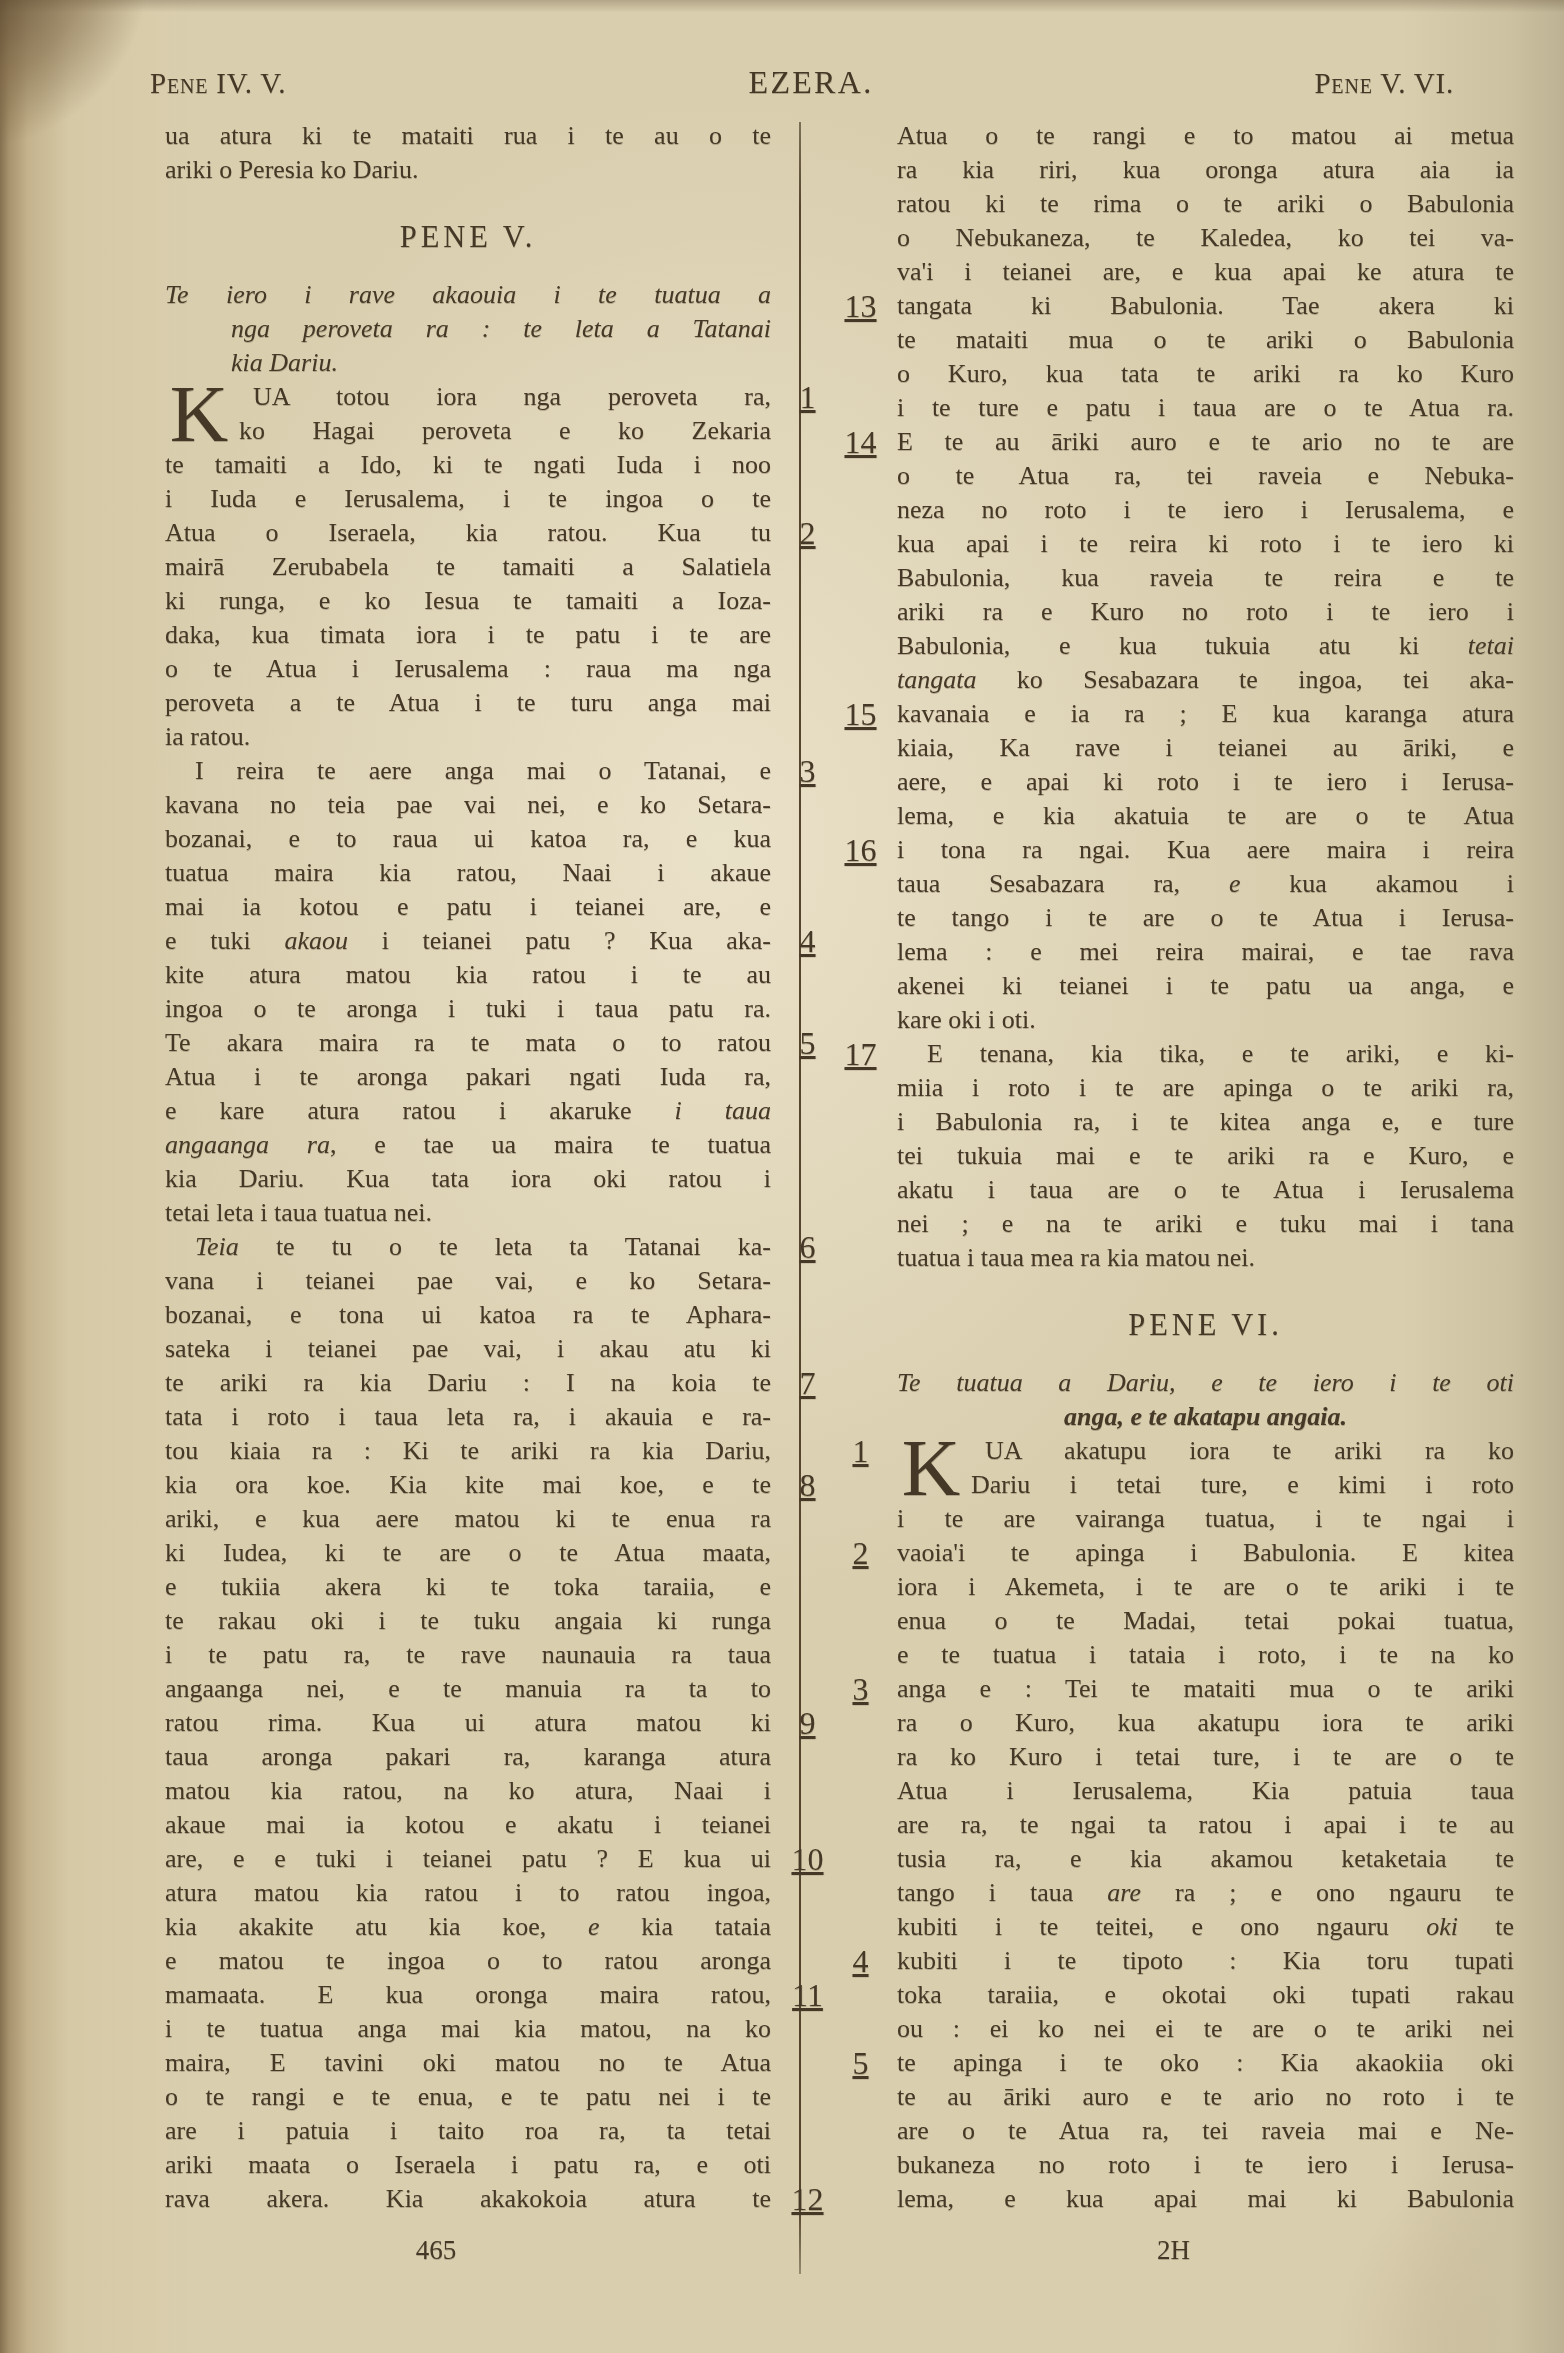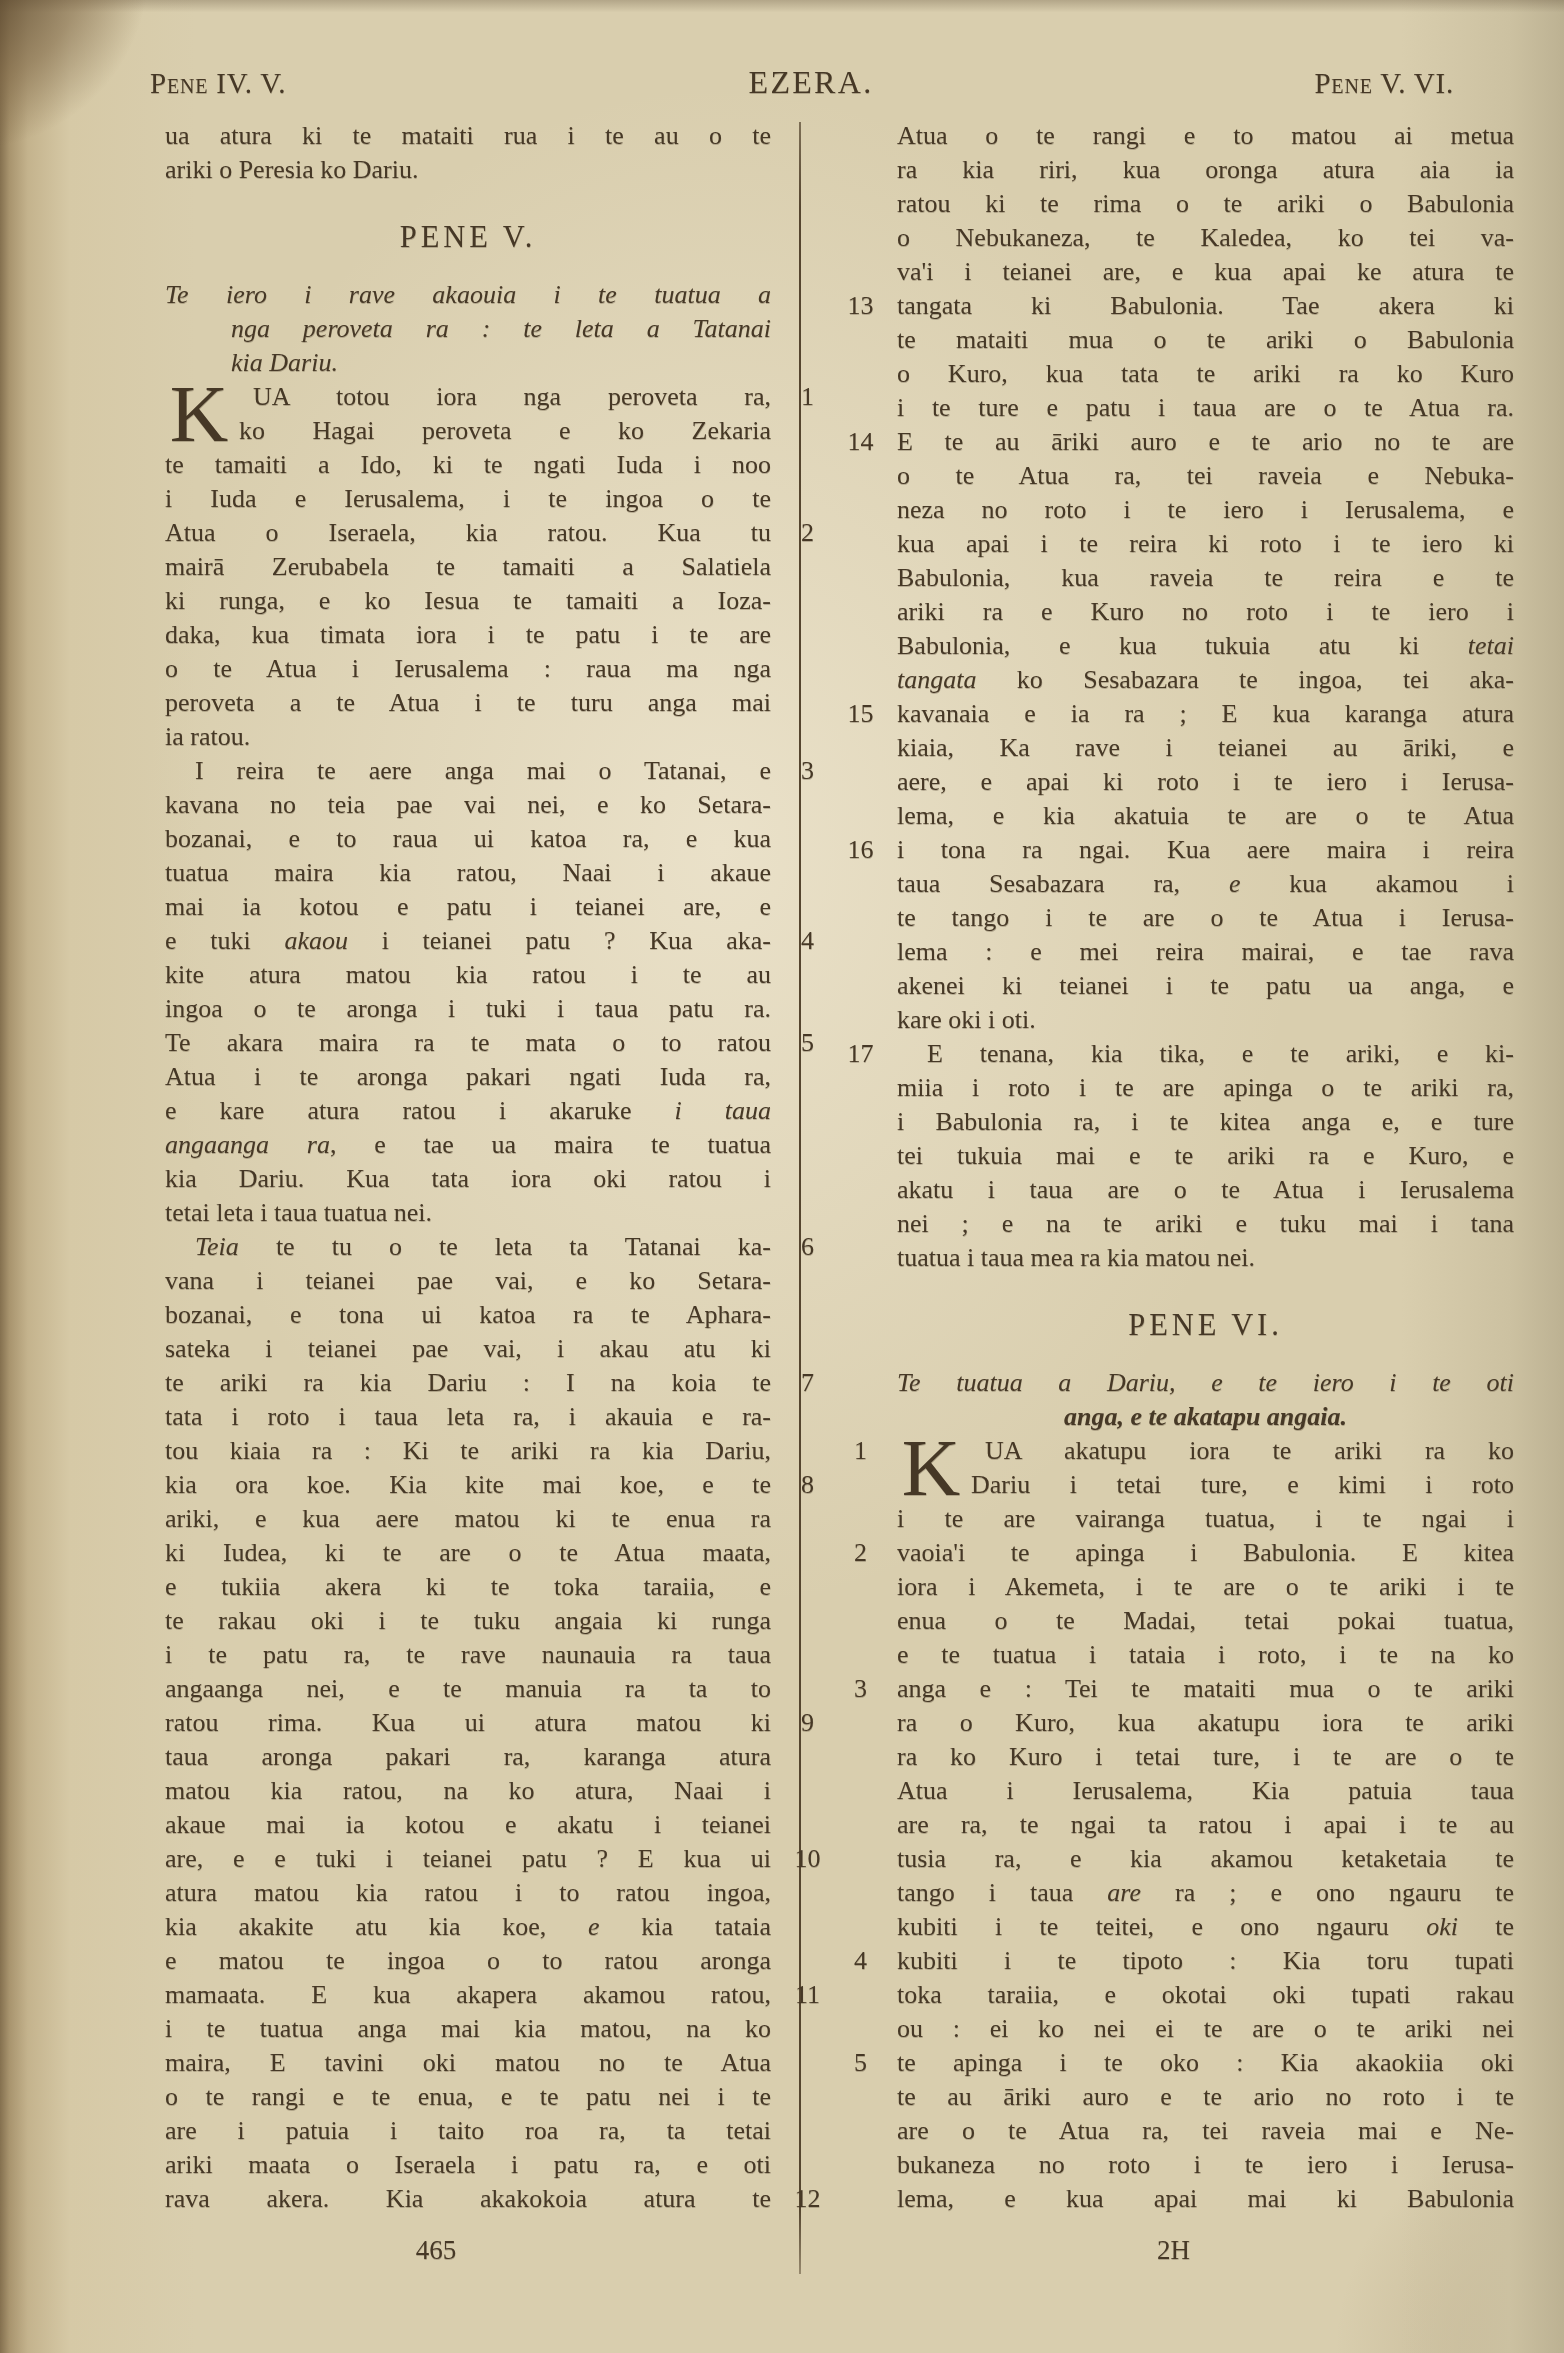--- a/index.html
+++ b/index.html
@@ -37,21 +37,21 @@
   .line.ind  { padding-left:30px; }
   .line.sum2 { padding-left:66px; }
   .line.sumc { text-align:center; text-align-last:center;font-weight:bold; }
   .line.dc1  { padding-left:88px; }
   .line.dc2  { padding-left:74px; }
 
   .dropcap { position:absolute; left:4.7px; top:0px; font-size:81px; line-height:69px;
              font-weight:normal; letter-spacing:0; }
 
   .verse { position:absolute; top:0; width:45px; 
-           text-align-last:center; font-size:26px; }
+           text-align-last:center; font-size:32px;text-decoration:underline; }
   .col-left  .verse { right:-59px; }
   .col-right .verse { left:-59px; }
 
   .chap-heading { height:91px; padding-top:33px; box-sizing:border-box;
                   line-height:34px; text-align:center; text-align-last:center;
                   font-size:30.5px; letter-spacing:3.9px; }
 
   
   .ftr-left  { position:absolute; left:133px;  width:606px; top:2235px; text-align:center; font-size:27px; }
   .ftr-right { position:absolute; left:865px; width:617px; top:2235px; text-align:center; font-size:27px; }
@@ -113,21 +113,21 @@
       <div class="line"><span><span>i te patu ra, te rave naunauia ra taua</span></span></div>
       <div class="line"><span><span>angaanga nei, e te manuia ra ta to</span></span></div>
       <div class="line"><span><span>ratou rima.  Kua ui atura matou ki</span></span><span class="verse">9</span></div>
       <div class="line"><span><span>taua aronga pakari ra, karanga atura</span></span></div>
       <div class="line"><span><span>matou kia ratou, na ko atura, Naai i</span></span></div>
       <div class="line"><span><span>akaue mai ia kotou e akatu i teianei</span></span></div>
       <div class="line"><span><span>are, e e tuki i teianei patu ?  E kua ui</span></span><span class="verse">10</span></div>
       <div class="line"><span><span>atura matou kia ratou i to ratou ingoa,</span></span></div>
       <div class="line"><span><span>kia akakite atu kia koe, </span><i>e</i><span> kia tataia</span></span></div>
       <div class="line"><span><span>e matou te ingoa o to ratou aronga</span></span></div>
-      <div class="line"><span><span>mamaata.  E kua akapera akamou ratou,</span></span><span class="verse">11</span></div>
+      <div class="line"><span><span>mamaata.  E kua oronga maira ratou,</span></span><span class="verse">11</span></div>
       <div class="line"><span><span>i te tuatua anga mai kia matou, na ko</span></span></div>
       <div class="line"><span><span>maira, E tavini oki matou no te Atua</span></span></div>
       <div class="line"><span><span>o te rangi e te enua, e te patu nei i te</span></span></div>
       <div class="line"><span><span>are i patuia i taito roa ra, ta tetai</span></span></div>
       <div class="line"><span><span>ariki maata o Iseraela i patu ra, e oti</span></span></div>
       <div class="line"><span><span>rava akera.  Kia akakokoia atura te</span></span><span class="verse">12</span></div>
     </div>
   <div class="col col-right">
       <div class="line"><span><span>Atua o te rangi e to matou ai metua</span></span></div>
       <div class="line"><span><span>ra kia riri, kua oronga atura aia ia</span></span></div>

